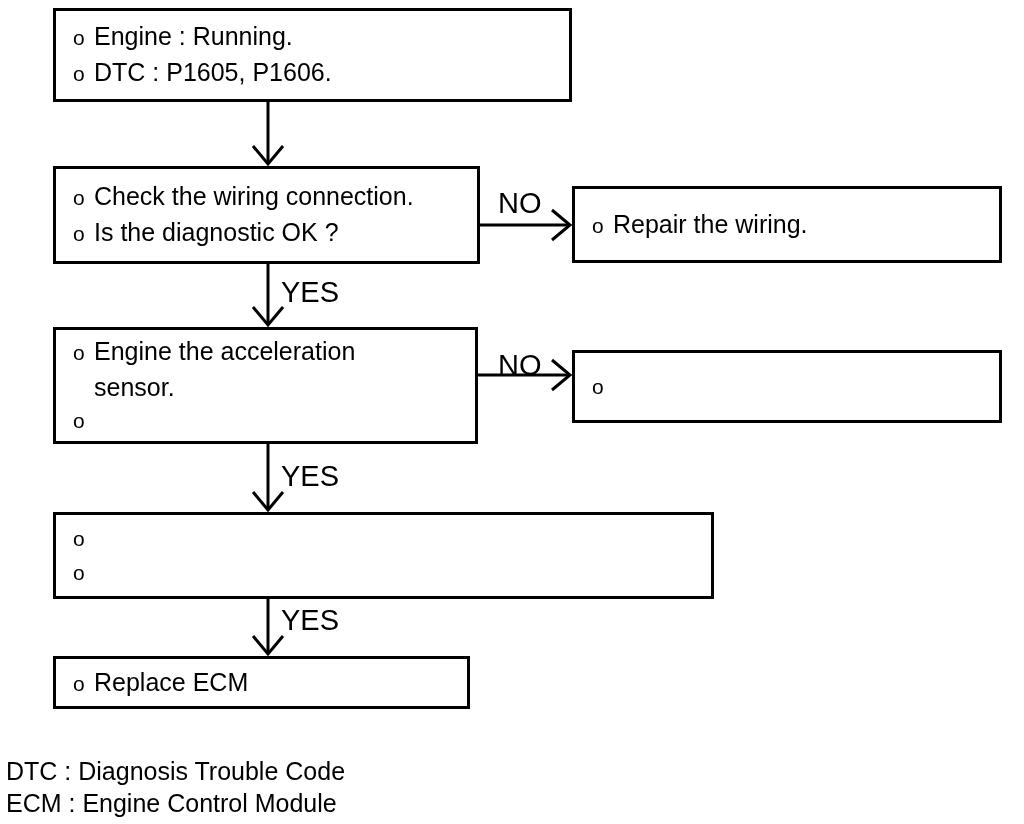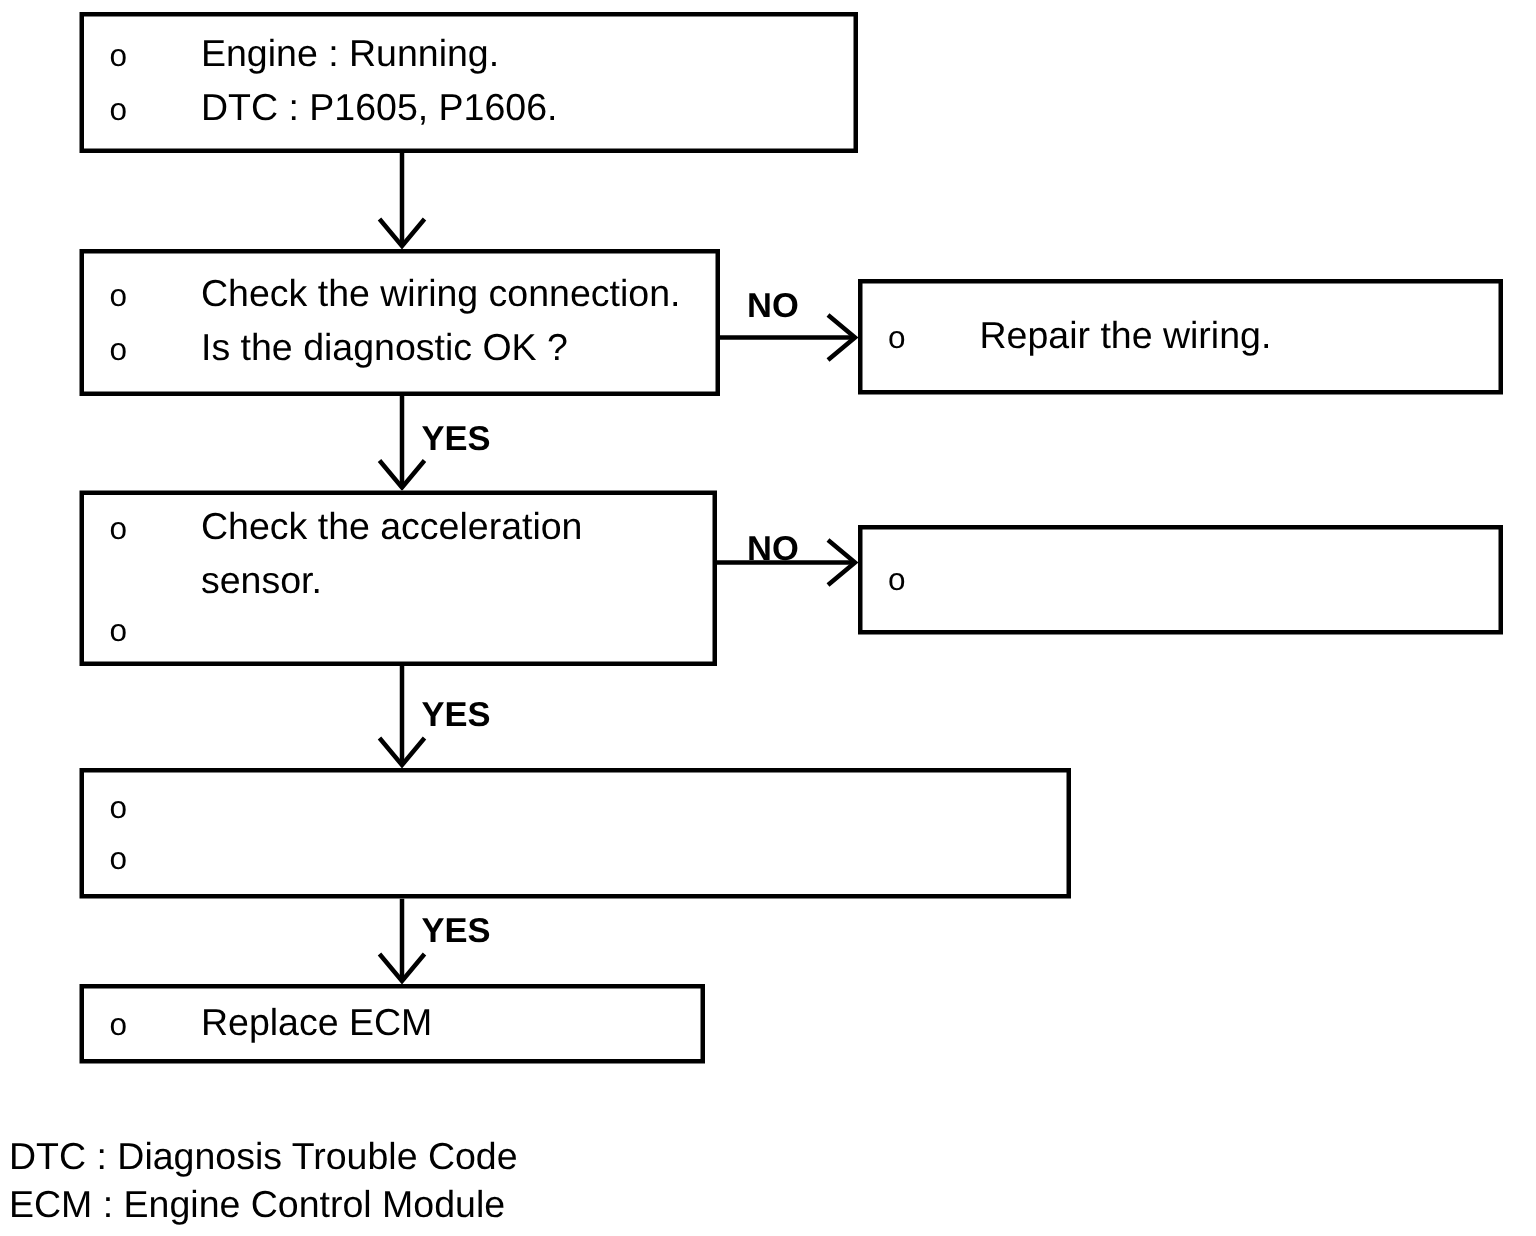--- a/index.html
+++ b/index.html
@@ -46,28 +46,26 @@
     padding-left: 17px;
     font-size: 21px;
     box-sizing: border-box;
   }
   .bullet-blank {
     width: 38px;
     flex: 0 0 38px;
   }
   .node-text {
     flex: 1 1 auto;
-    margin-left: 40px;
   }
   .edge-label {
     position: absolute;
-    font-size: 23px;
+    font-size: 29px;
     line-height: 25px;
     white-space: nowrap;
-    font-weight: bold;
   }
   .legend {
     position: absolute;
     font-size: 25px;
     line-height: 32px;
     white-space: nowrap;
   }
   
   #node-1 { left: 53px;  top: 8px;   width: 519px; height: 94px; }
   #node-2 { left: 53px;  top: 166px; width: 427px; height: 98px; }
@@ -130,21 +128,21 @@
     </div>
     <div class="node-line">
       <span class="bullet">o</span>
       <span class="node-text">Is the diagnostic OK ?</span>
     </div>
   </div>
 
   <div class="node" id="node-3">
     <div class="node-line">
       <span class="bullet">o</span>
-      <span class="node-text">Check the acceleration</span>
+      <span class="node-text">Engine the acceleration</span>
     </div>
     <div class="node-line">
       <span class="bullet-blank"></span>
       <span class="node-text">sensor.</span>
     </div>
     <div class="node-line">
       <span class="bullet">o</span>
     </div>
   </div>
 

